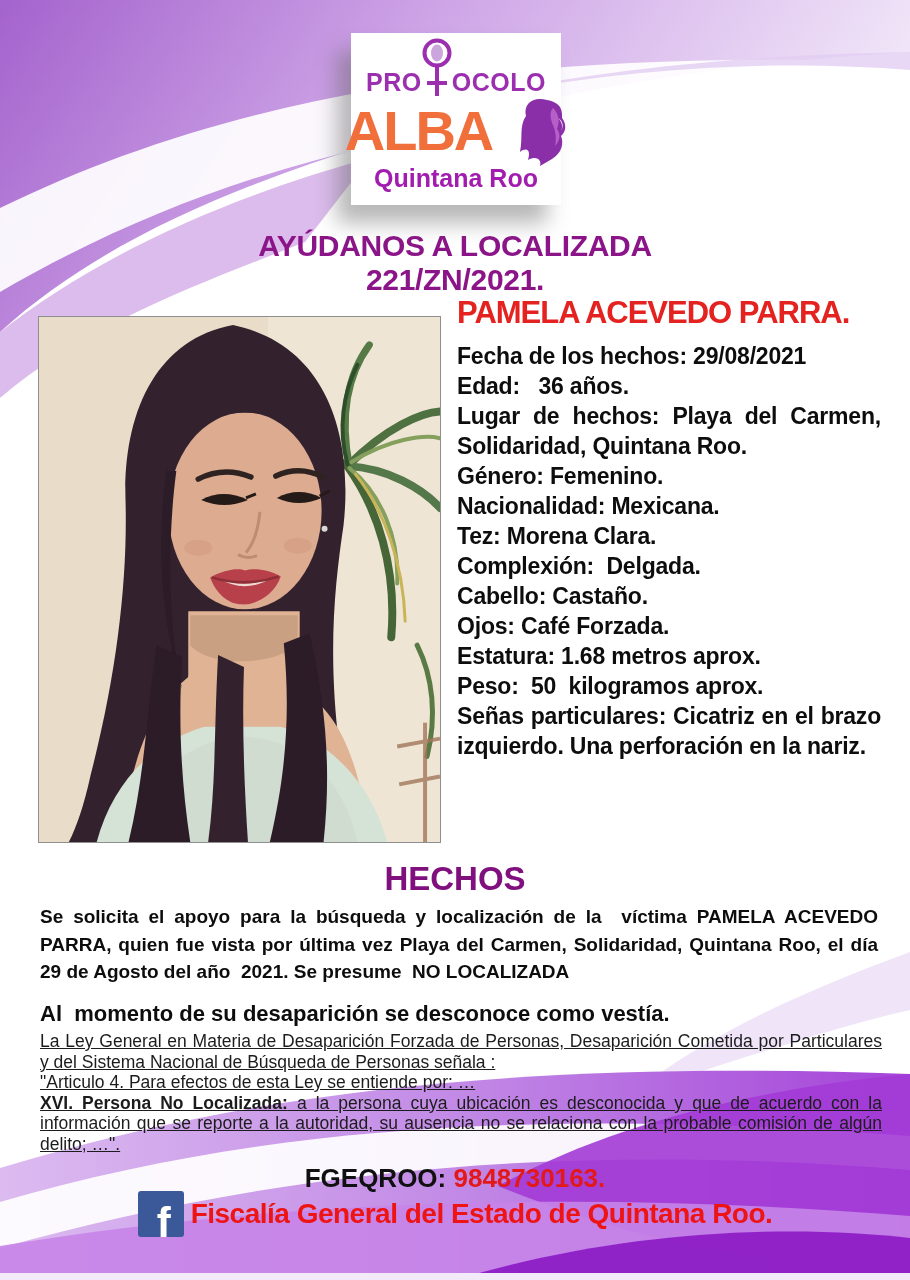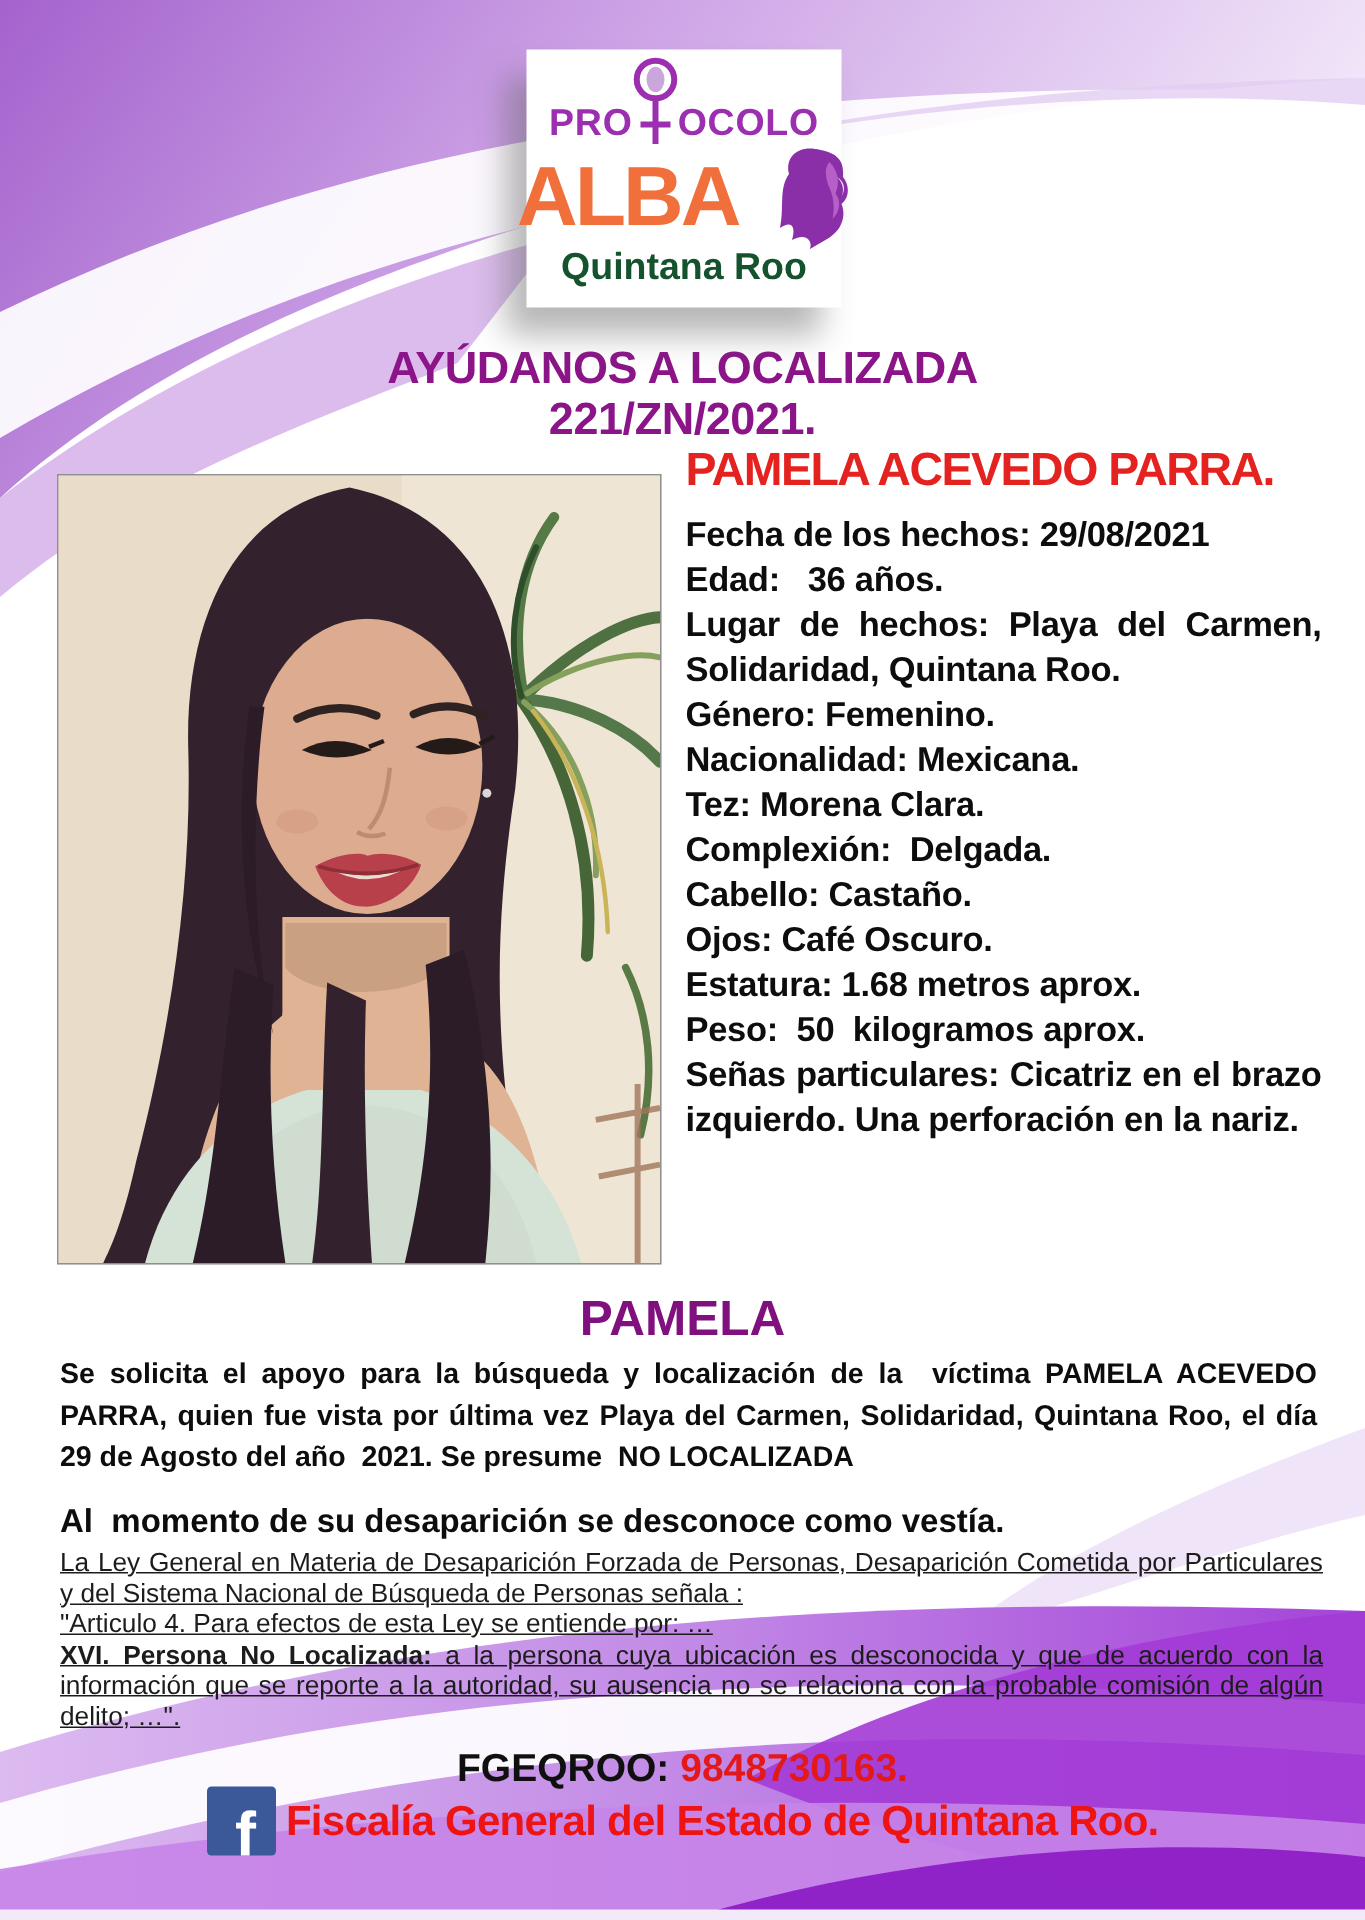--- a/index.html
+++ b/index.html
@@ -14,21 +14,21 @@
     background:#ffffff; z-index:3;
     display:flex; flex-direction:column; align-items:center; justify-content:flex-start;
     box-shadow:-14px 18px 20px rgba(95,95,95,0.45);
   }
   .proto-row { display:flex; align-items:flex-end; margin-top:5px; height:62px; }
   .proto-text { font-size:25px; font-weight:bold; color:#9b2fb0; line-height:1; padding-bottom:5px; letter-spacing:0.5px; }
   .venus-svg { width:34px; height:62px; margin:0 -2px; }
   .alba-row { display:flex; align-items:center; margin-top:-4px;gap:28px; }
   .alba-text { font-size:56px; font-weight:800; color:#f06f3a; letter-spacing:-2px; line-height:1.05; }
   .silhouette-svg { width:50px; height:70px; margin-left:-3px; }
-  .region-text { font-size:25px; font-weight:bold; color:#14532d; margin-top:-2px; }
+  .region-text { font-size:25px; font-weight:bold; color:#a21caf; margin-top:-2px; }
 
   
   .headline-block { position:absolute; top:229px; left:0; width:910px; text-align:center;
     z-index:2; color:#8b1588; font-weight:bold; font-size:30px; line-height:34px; letter-spacing:-0.3px; }
 
   
   .photo-frame { position:absolute; left:38px; top:316px; width:403px; height:527px;
     z-index:2; border:1px solid #8f8f8f; box-sizing:border-box; background:#e9dcc9; }
   .photo-frame svg { display:block; width:100%; height:100%; }
 
@@ -192,28 +192,28 @@
     <div class="person-name">PAMELA ACEVEDO PARRA.</div>
     <div>
       <div class="detail-line">Fecha de los hechos: 29/08/2021</div>
       <div class="detail-line">Edad:   36 años.</div>
       <div class="detail-line">Lugar de hechos: Playa del Carmen, Solidaridad, Quintana Roo.</div>
       <div class="detail-line">Género: Femenino.</div>
       <div class="detail-line">Nacionalidad: Mexicana.</div>
       <div class="detail-line">Tez: Morena Clara.</div>
       <div class="detail-line">Complexión:  Delgada.</div>
       <div class="detail-line">Cabello: Castaño.</div>
-      <div class="detail-line">Ojos: Café Oscuro.</div>
+      <div class="detail-line">Ojos: Café Forzada.</div>
       <div class="detail-line">Estatura: 1.68 metros aprox.</div>
       <div class="detail-line">Peso:  50  kilogramos aprox.</div>
       <div class="detail-line">Señas particulares: Cicatriz en el brazo izquierdo. Una perforación en la nariz.</div>
     </div>
   </div>
 
-  <div class="hechos-title">PAMELA</div>
+  <div class="hechos-title">HECHOS</div>
   <div class="hechos-para">Se solicita el apoyo para la búsqueda y localización de la  víctima PAMELA ACEVEDO PARRA, quien fue vista por última vez Playa del Carmen, Solidaridad, Quintana Roo, el día 29 de Agosto del año  2021. Se presume  NO LOCALIZADA</div>
   <div class="clothing-note">Al  momento de su desaparición se desconoce como vestía.</div>
   <div class="legal">
     <p>La Ley General en Materia de Desaparición Forzada de Personas, Desaparición Cometida por Particulares y del Sistema Nacional de Búsqueda de Personas señala :</p>
     <p>"Articulo 4. Para efectos de esta Ley se entiende por: …</p>
     <p><span class="bold">XVI. Persona No Localizada:</span><span> a la persona cuya ubicación es desconocida y que de acuerdo con la información que se reporte a la autoridad, su ausencia no se relaciona con la probable comisión de algún delito; …".</span></p>
   </div>
 
   <div class="footer-phone"><span>FGEQROO:</span><span class="number"> 9848730163.</span></div>
   <div class="footer-fb">

